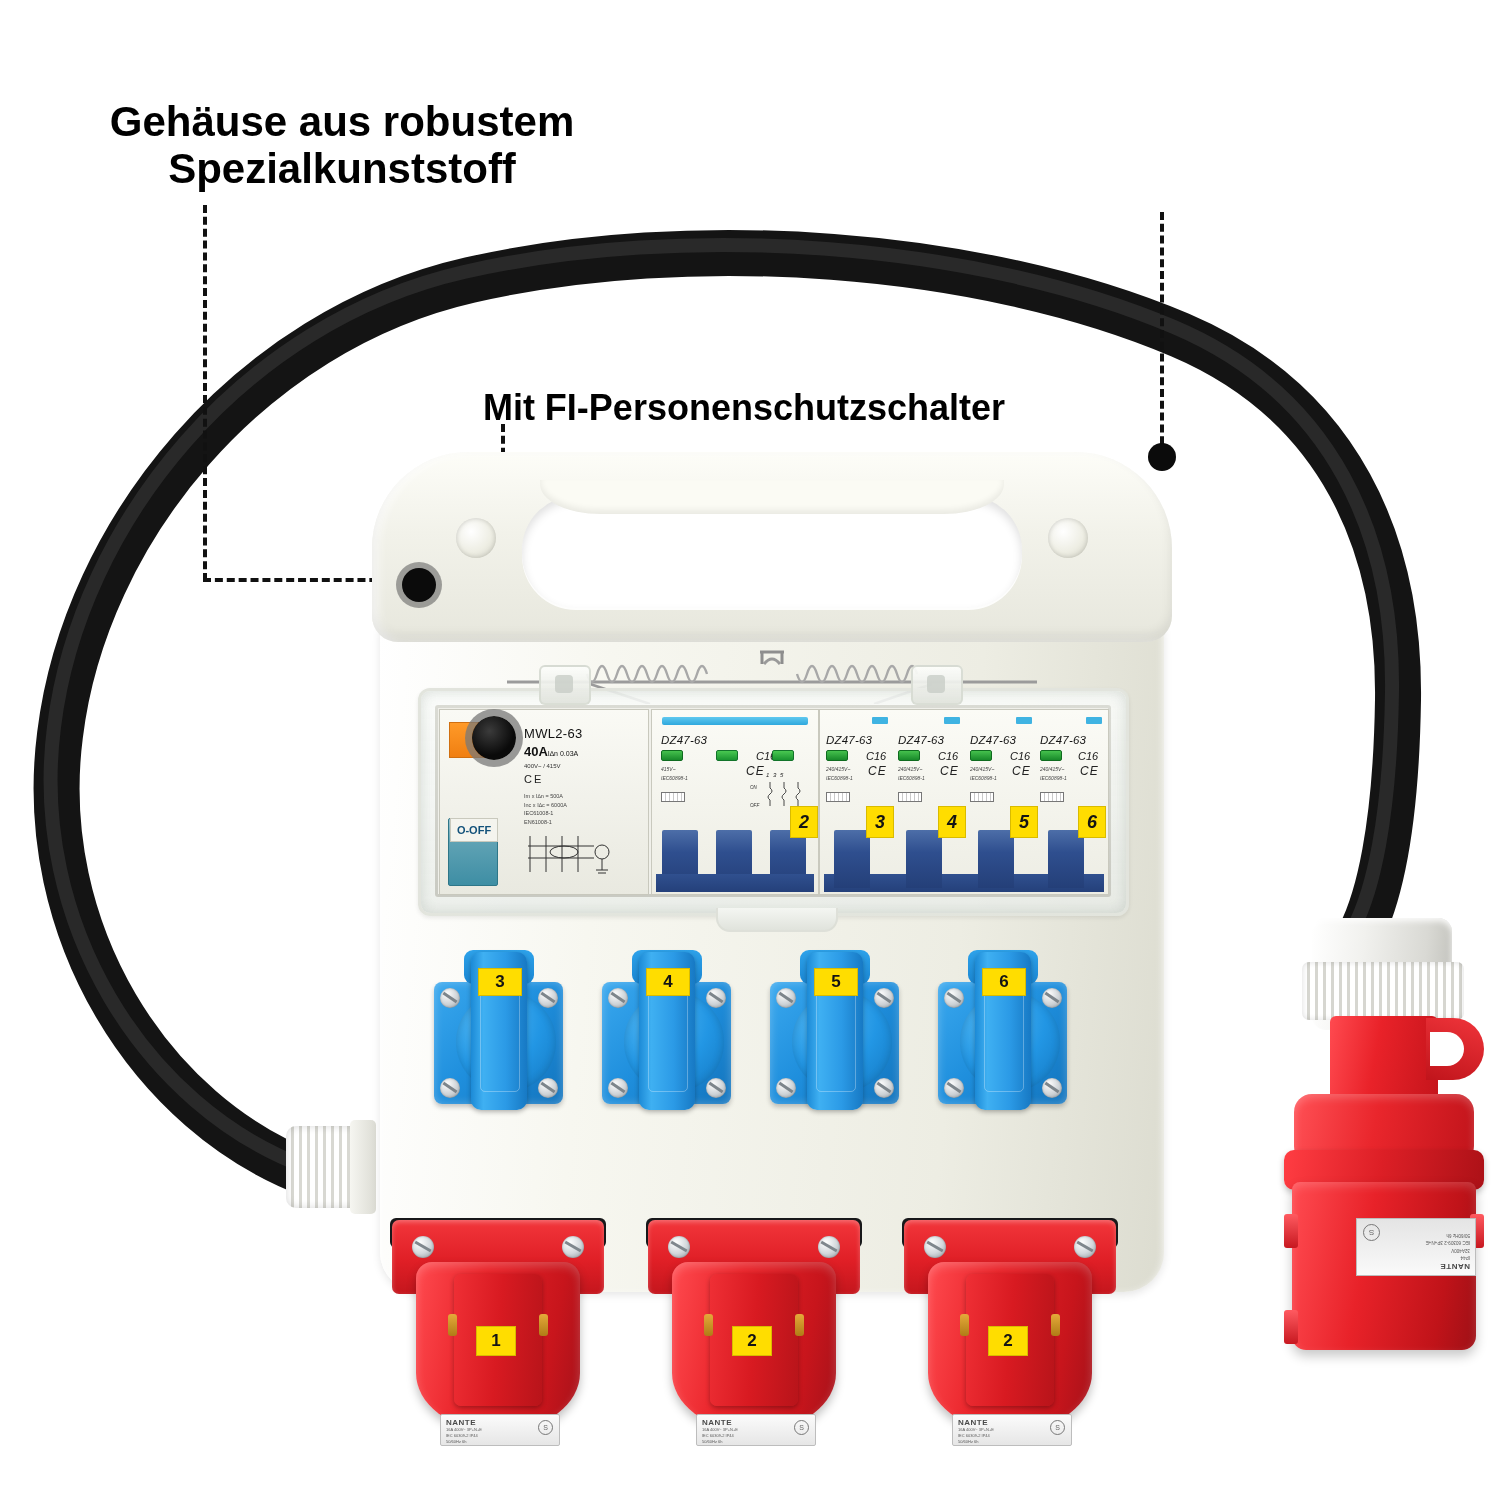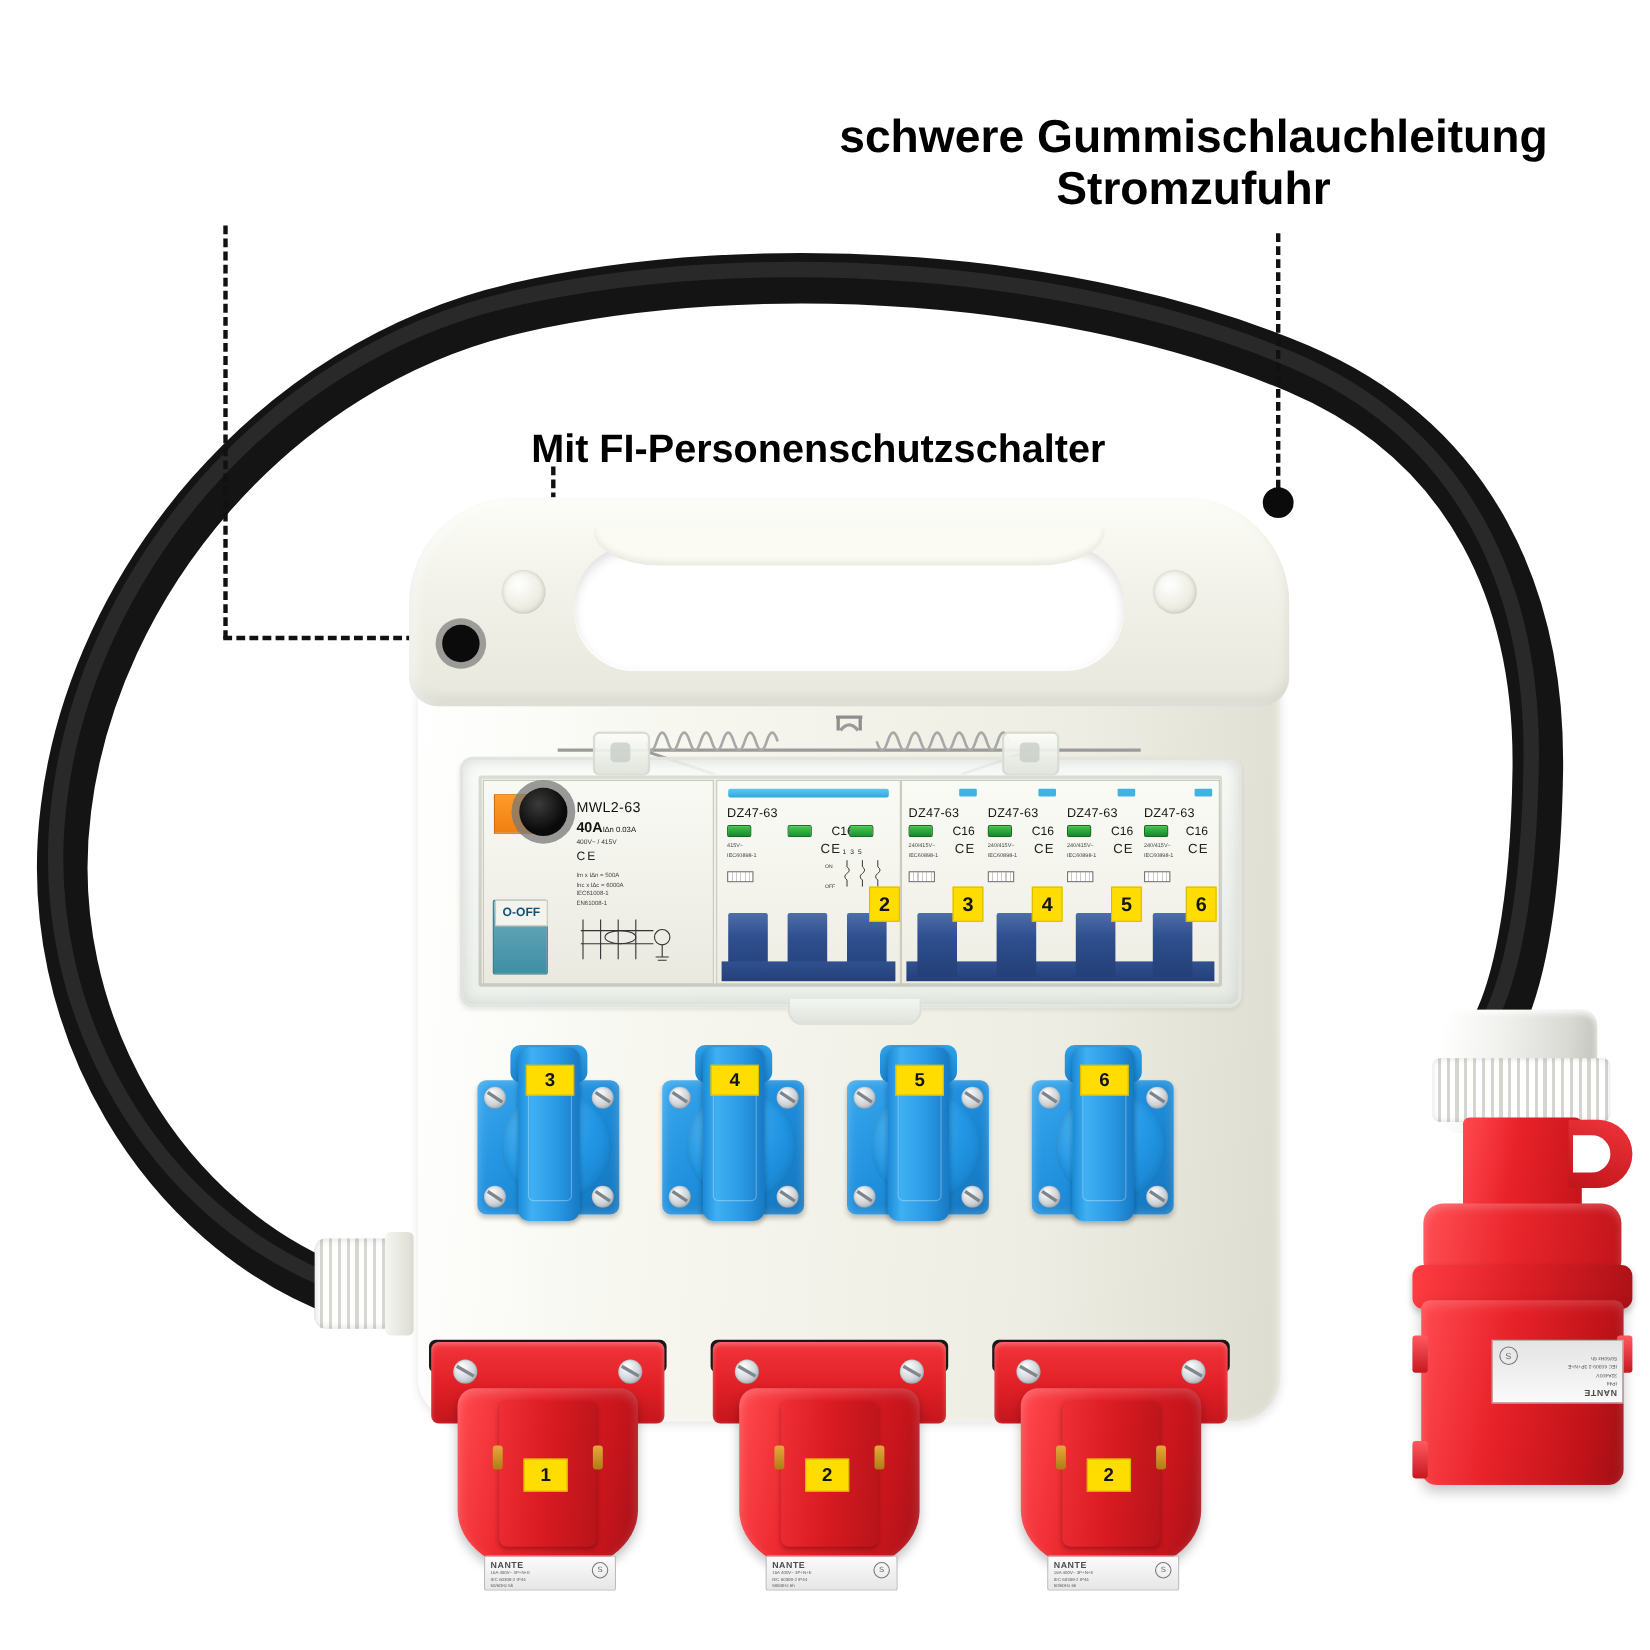--- a/index.html
+++ b/index.html
@@ -99,21 +99,21 @@
   #rcd-off{position:absolute;left:10px;top:108px;width:46px;height:22px;
        background:#f4f4ee;border:1px solid #c9c9bd;font-size:11px;font-weight:bold;
        color:#12517a;text-align:center;line-height:22px;}
 
   .tag{position:absolute;background:#ffdd00;border:1px solid #d9bb00;
        font-weight:bold;color:#141414;text-align:center;}
   #tag-1-6{left:220px;top:28px;width:56px;height:30px;font-size:21px;line-height:30px;}
 
   
   .mcb-group{position:absolute;top:4px;height:184px;
-       background:linear-gradient(180deg,#fbfbf6,#ededE4);border:1px solid #c9c9be;}
+       background:linear-gradient(180deg,#fbfbf6,#ededE4);border:1px solid #c9c9be;font-style:italic;}
   #mcb-3p{left:216px;width:166px;}
   #mcb-1p{left:384px;width:288px;}
   .mcb-busbar{position:absolute;left:10px;top:7px;right:10px;height:8px;
        background:linear-gradient(180deg,#5fc8ef,#2fa8dd);border-radius:2px;}
   .mcb-pip{position:absolute;top:7px;width:16px;height:7px;background:#3fb3e2;border-radius:1px;}
   .mcb-name{position:absolute;font-size:11.5px;color:#151515;letter-spacing:.2px;}
   .mcb-c16{position:absolute;font-size:11px;color:#151515;}
   .mcb-led{position:absolute;width:20px;height:9px;border-radius:2px;
        background:linear-gradient(180deg,#45c14d,#18892a);border:1px solid #0f6b1f;}
   .mcb-led2{position:absolute;width:20px;height:9px;border-radius:2px;
@@ -238,22 +238,22 @@
              C690,230 980,250 1180,335 C1340,403 1400,545 1398,700
              C1396,830 1378,900 1360,935" fill="none" stroke="#3a3a3a" stroke-width="14" stroke-linecap="round" opacity="0.55" transform="translate(-6,-8)"></path>
   </svg>
 
   <div style="position:absolute;left:286px;top:1126px;width:82px;height:82px;border-radius:10px;
               background:repeating-linear-gradient(90deg,#ffffff 0 5px,#d8d8d2 5px 8px);
               box-shadow:inset 0 0 8px rgba(0,0,0,.16);"></div>
   <div style="position:absolute;left:350px;top:1120px;width:26px;height:94px;border-radius:5px;
               background:linear-gradient(90deg,#f6f6f1,#dcdcd4);"></div>
 
-  <div class="callout" id="callout-right">schwere Gummischlauchleitung
-Stromzufuhr</div>
+  <div class="callout" id="callout-left">Gehäuse aus robustem
+Spezialkunststoff</div>
   <div class="callout" id="callout-mid">Mit FI-Personenschutzschalter</div>
 
   <div class="leader dash-v" style="left:203px;top:205px;height:376px;"></div>
   <div class="leader dash-h" style="left:203px;top:578px;width:210px;"></div>
   <div class="dot ring" style="left:398px;top:564px;width:30px;height:30px;"></div>
 
   <div class="leader dash-v" style="left:1160px;top:212px;height:244px;"></div>
   <div class="dot" style="left:1148px;top:443px;width:28px;height:28px;"></div>
 
   <div class="leader dash-v" style="left:501px;top:424px;height:328px;"></div>

